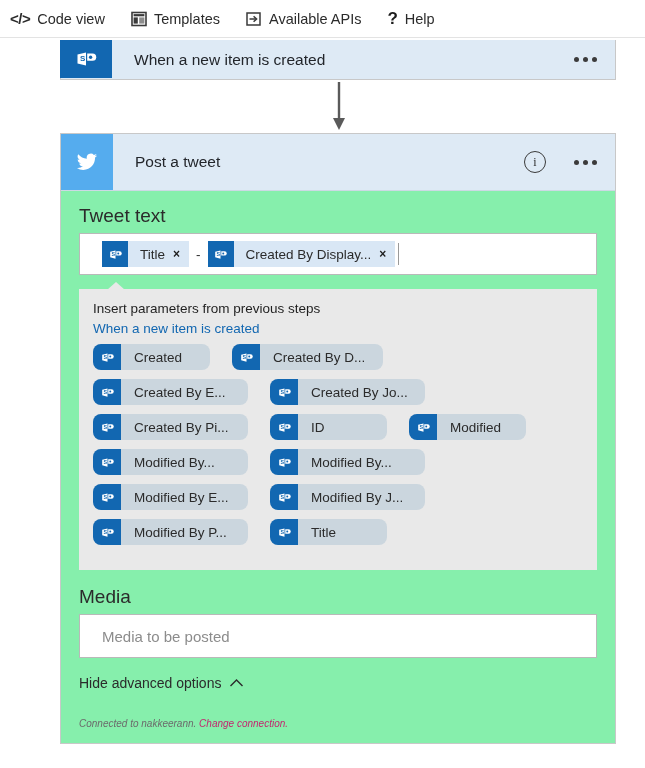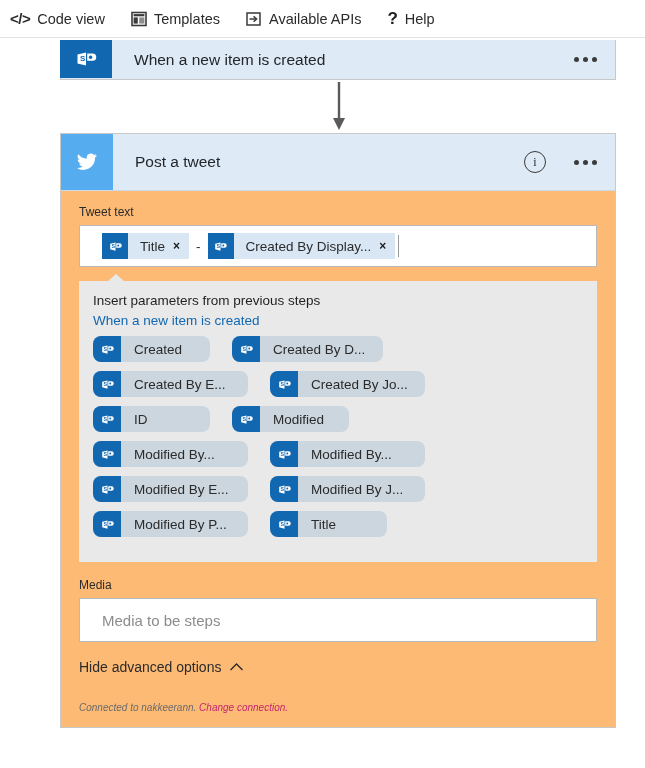--- a/index.html
+++ b/index.html
@@ -51,41 +51,41 @@
     display:flex; gap:4px; align-items:center; margin-right:18px; cursor:pointer;
   }
   .dots i { width:5px; height:5px; border-radius:50%; background:#3b3b3b; display:block; }
 
   
   .connector { position:absolute; left:332px; top:82px; width:14px; height:50px; }
 
   
   .tw-card {
     position:absolute; left:60px; top:133px; width:556px;
-    border:1px solid #c8c8c8; background:#fdba74; box-sizing:border-box;
+    border:1px solid #c8c8c8; background:#86efac; box-sizing:border-box;
   }
   .tw-header {
     height:56px; background:#deeaf5; display:flex; align-items:center;
     border-bottom:1px solid #cdd9e4;
   }
   .tw-icon-box {
     width:52px; height:56px; background:#55acee;
     display:flex; align-items:center; justify-content:center; flex:0 0 auto;
   }
   .tw-title { margin-left:22px; font-size:15.5px; color:#23262b; flex:1 1 auto; }
   .info-icon {
     width:20px; height:20px; border:1.4px solid #3a3a3a; border-radius:50%;
     display:flex; align-items:center; justify-content:center;
     font-size:12px; color:#2b2b2b; margin-right:28px; cursor:pointer;
     font-family:"Liberation Serif", serif;
   }
 
   .tw-body { padding:14px 18px 0 18px; }
 
-  .field-label { font-size:12px; color:#2b2b2b; margin-bottom:6px; }
+  .field-label { font-size:19px; color:#2b2b2b; margin-bottom:6px; }
 
   
   .token-input {
     border:1px solid #b9b9b9; background:#fff; height:42px;
     display:flex; align-items:center; padding-left:22px; box-sizing:border-box;
   }
   .tok {
     display:inline-flex; align-items:center; height:26px;
     background:#d9e7f5; flex:0 0 auto;
   }
@@ -323,20 +323,31 @@
                     <path d="M3.5 5.5 L12 3.4 L12 16.6 L3.5 14.5 Z" fill="#ffffff"></path>
                     <text x="5.6" y="12.6" font-family="Liberation Sans, sans-serif" font-size="8.5" font-weight="bold" fill="#1267b1">S</text>
                     <path d="M13.2 4.6 h5.2 a3.6 3.6 0 0 1 0 7.2 h-5.2 Z" fill="#ffffff"></path>
                     <circle cx="16.4" cy="8.2" r="1.6" fill="#1267b1"></circle>
                   </svg>
                 </span>
                 <span class="ptok-label">Created By Jo...</span>
               </span>
             </div>
             <div class="tok-row">
+              <span class="ptok w-lg">
+                <span class="tok-ico">
+                  <svg width="15" height="13" viewBox="0 0 24 20">
+                    <path d="M3.5 5.5 L12 3.4 L12 16.6 L3.5 14.5 Z" fill="#ffffff"></path>
+                    <text x="5.6" y="12.6" font-family="Liberation Sans, sans-serif" font-size="8.5" font-weight="bold" fill="#1267b1">S</text>
+                    <path d="M13.2 4.6 h5.2 a3.6 3.6 0 0 1 0 7.2 h-5.2 Z" fill="#ffffff"></path>
+                    <circle cx="16.4" cy="8.2" r="1.6" fill="#1267b1"></circle>
+                  </svg>
+                </span>
+                <span class="ptok-label">Created By Pi...</span>
+              </span>
               <span class="ptok w-sm">
                 <span class="tok-ico">
                   <svg width="15" height="13" viewBox="0 0 24 20">
                     <path d="M3.5 5.5 L12 3.4 L12 16.6 L3.5 14.5 Z" fill="#ffffff"></path>
                     <text x="5.6" y="12.6" font-family="Liberation Sans, sans-serif" font-size="8.5" font-weight="bold" fill="#1267b1">S</text>
                     <path d="M13.2 4.6 h5.2 a3.6 3.6 0 0 1 0 7.2 h-5.2 Z" fill="#ffffff"></path>
                     <circle cx="16.4" cy="8.2" r="1.6" fill="#1267b1"></circle>
                   </svg>
                 </span>
                 <span class="ptok-label">ID</span>
@@ -423,21 +434,21 @@
                   </svg>
                 </span>
                 <span class="ptok-label">Title</span>
               </span>
             </div>
           </div>
       </div>
 
       <div class="media-wrap">
         <div class="field-label">Media</div>
-        <div class="media-input">Media to be steps</div>
+        <div class="media-input">Media to be posted</div>
       </div>
 
       <div class="adv-row">
         <span class="lbl">Hide advanced options</span>
         <span>
           <svg width="15" height="10" viewBox="0 0 15 10">
             <polyline points="1.5,8 7.5,2 13.5,8" fill="none" stroke="#2b2b2b" stroke-width="1.4"></polyline>
           </svg>
         </span>
       </div>

